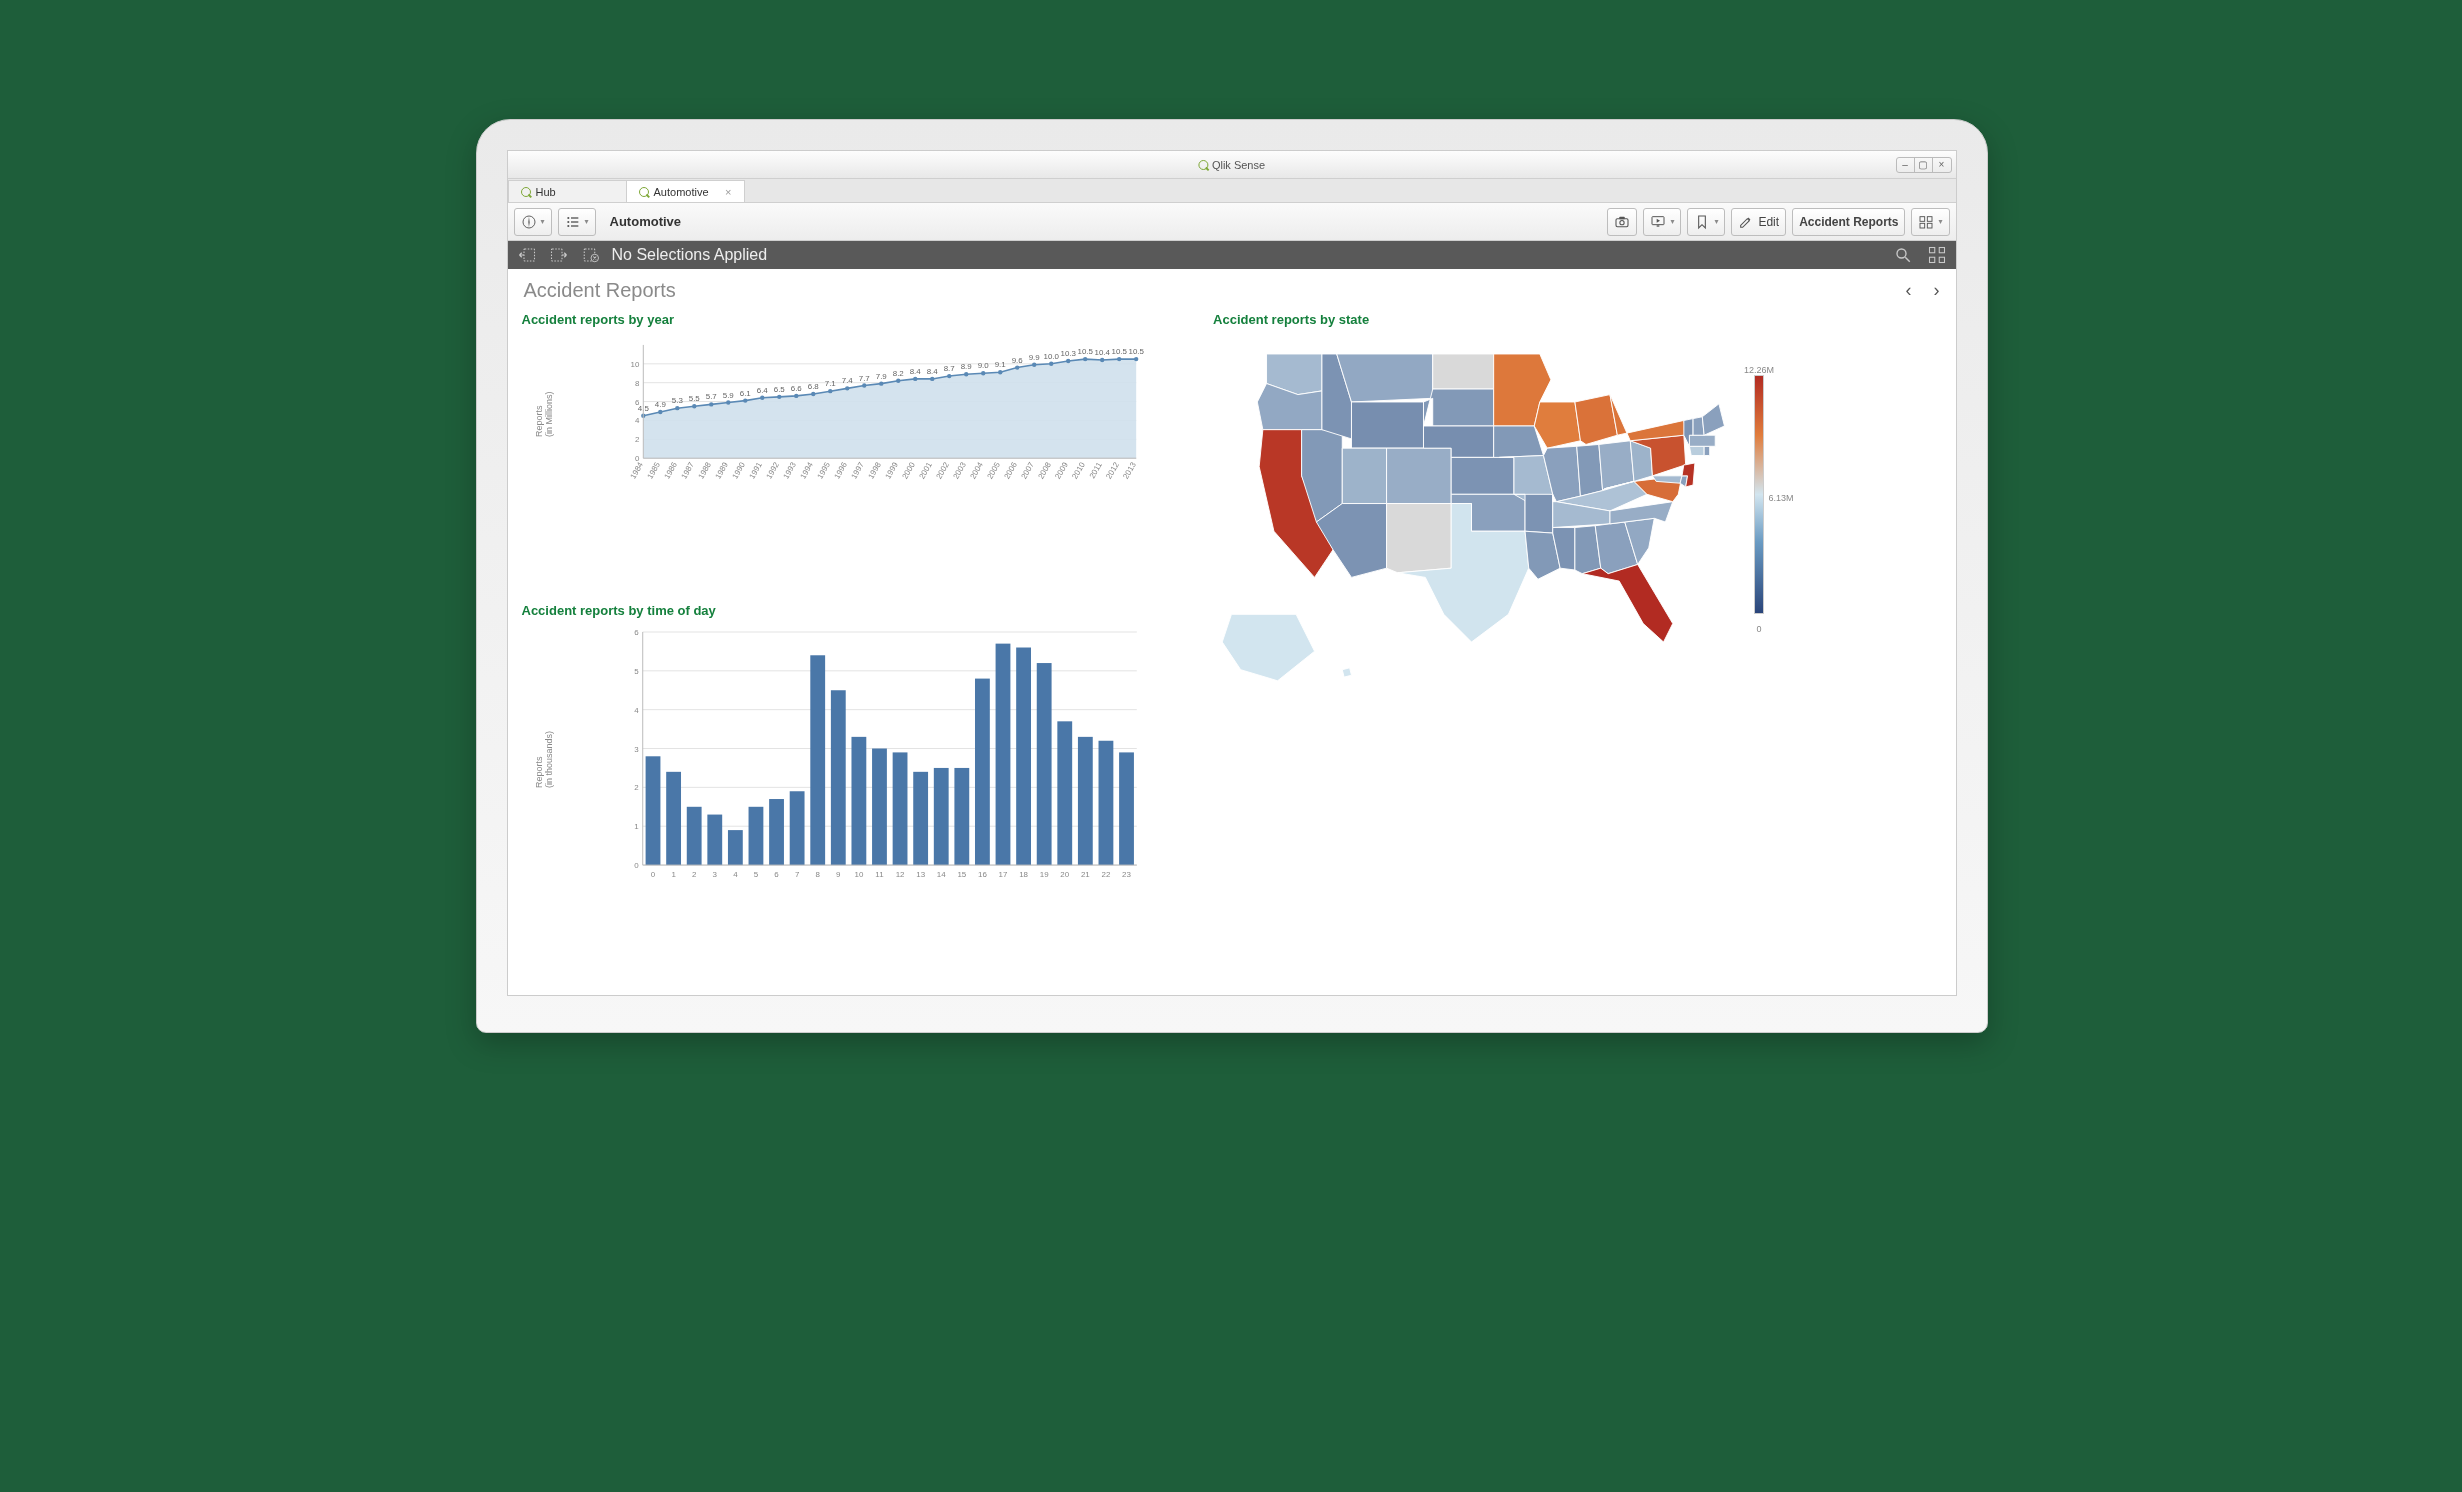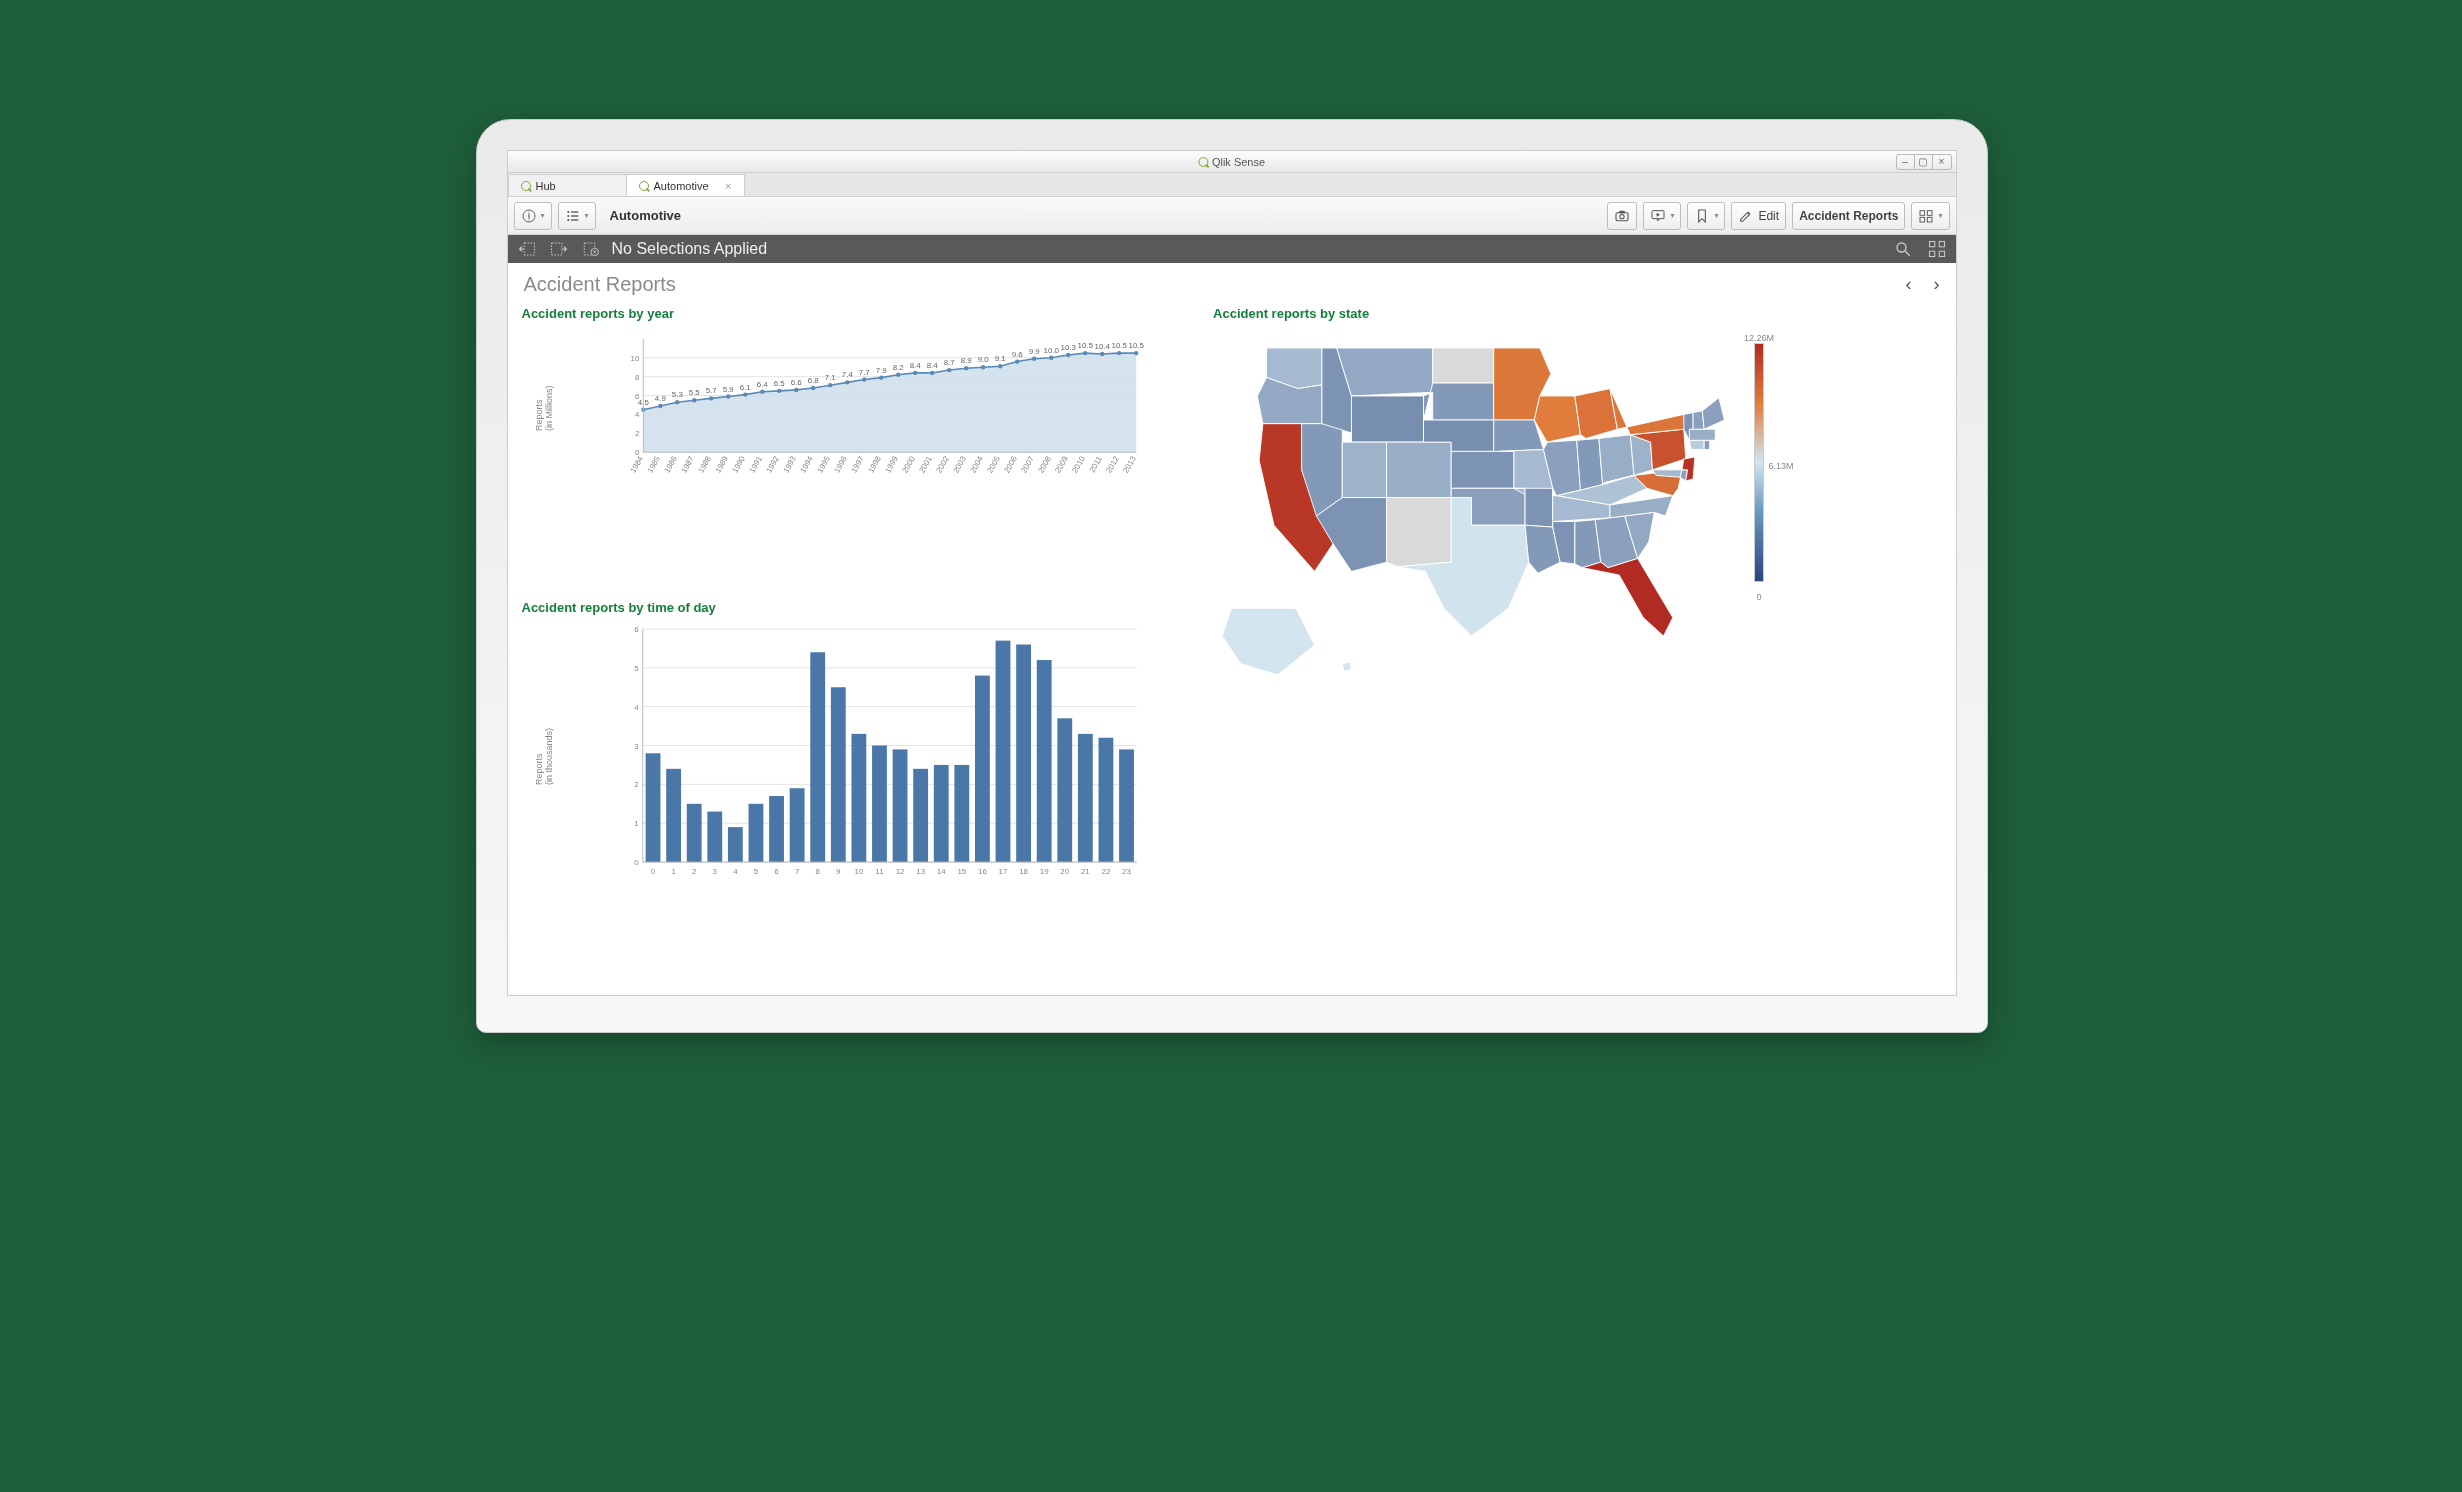--- a/index.html
+++ b/index.html
@@ -28,21 +28,21 @@
     background: #fff;
     border: 1px solid #ccc;
     height: 846px;
     display: flex;
     flex-direction: column;
     font-size: 12px;
     color: #333;
   }
   
   .titlebar {
-    height: 22px;
+    height: 28px;
     background: linear-gradient(#fdfdfd,#e8e8e8);
     border-bottom: 1px solid #cfcfcf;
     display: flex;
     align-items: center;
     position: relative;
     font-size: 11px;
     color: #555;
   }
   .titlebar .center {
     position: absolute;
@@ -199,21 +199,21 @@
 
   
   #c2 { height: 259px; margin-left:44px; margin-right:6px; position:relative; }
   #c2 svg { width:100%; height:100%; overflow:visible; }
   .bar { fill:#4a77a8; }
 
   
   #mapwrap { display:flex; gap:14px; align-items:flex-start; }
   #usmap { width: 517px; height: 378px; }
   .state { stroke:#fff; stroke-width:1; }
-  .legend { display:flex; flex-direction:column; align-items:center; font-size:9px; color:#888; margin-top:6px;}
+  .legend { display:flex; flex-direction:column; align-items:center; font-size:9px; color:#888; margin-top:32px;}
   .legend-bar {
     width: 10px; height: 239px;
     background: linear-gradient(to bottom, #b22b22 0%, #e07d3d 25%, #d2e5ef 50%, #6a9bc3 70%, #2a457a 100%);
     border:1px solid #ccc;
   }
 </style>
 </head>
 <body>
 
 <div class="laptop">

